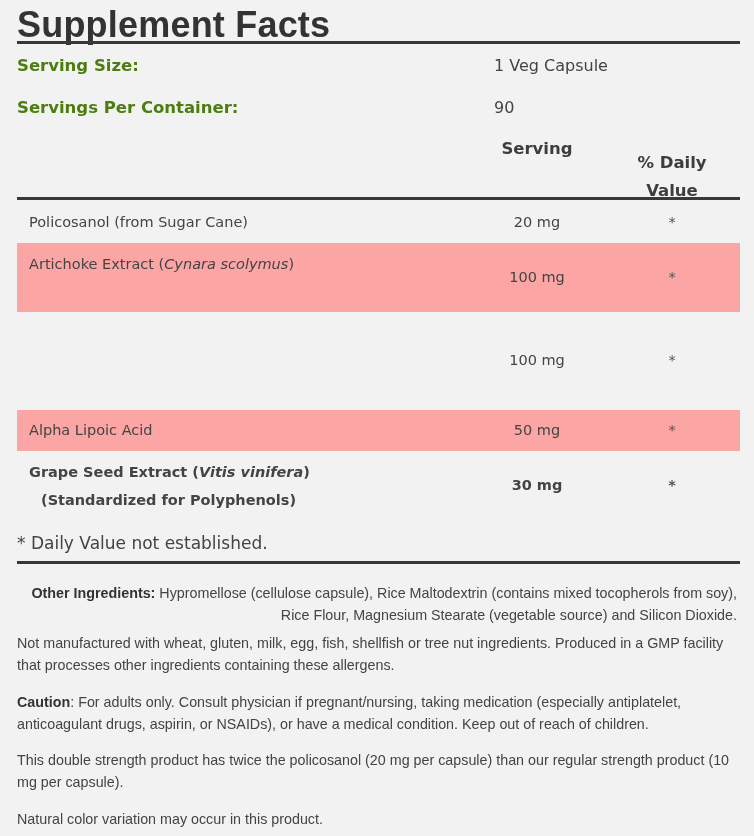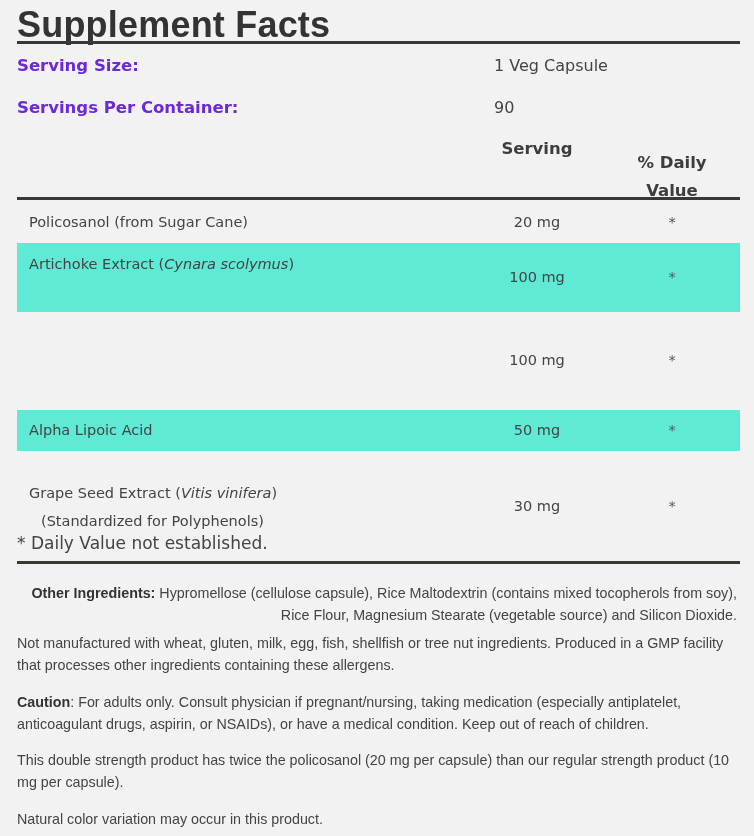--- a/index.html
+++ b/index.html
@@ -1,25 +1,25 @@
 <!DOCTYPE html>
 <html><head>
 <meta charset="utf-8">
 <style>
   html, body { margin:0; padding:0; }
   body { width:754px; height:836px; background:#f2f2f2; color:#3d3d3d; font-family:"DejaVu Sans", sans-serif; overflow:hidden; position:relative; }
   .wrap { position:absolute; left:17px; width:723px; top:0; }
   .title { position:absolute; top:4px; left:0; font-family:Liberation Sans, sans-serif; font-weight:bold; font-size:36px; color:#333; letter-spacing:0.2px; }
   .rule { position:absolute; left:0; width:723px; height:3px; background:#3a3833; }
   .kv { position:absolute; left:0; width:723px; font-size:16px; }
-  .kv .k { position:absolute; left:0; font-weight:bold; color:#6d28d9; font-size:16.5px; }
+  .kv .k { position:absolute; left:0; font-weight:bold; color:#4d7c0f; font-size:16.5px; }
   .kv .v { position:absolute; left:520px; width:135px; text-align:left; font-size:16px; color:#444; transform:translateX(-43px); }
   .hdr { position:absolute; font-weight:bold; font-size:16.5px; color:#3d3d3d; text-align:center; line-height:28px; }
   .row { position:absolute; left:0; width:723px; }
-  .row.white { background:#5eead4; }
+  .row.white { background:#fca5a5; }
   .name { position:absolute; left:12px; font-size:14.5px; line-height:28px; color:#444; }
   .name .sub { display:block; padding-left:12px; }
   .name i { font-style:italic; }
   .amt { position:absolute; left:470px; width:100px; text-align:center; font-size:14.5px; color:#444; }
   .dv { position:absolute; left:605px; width:100px; text-align:center; font-size:14.5px; color:#555; }
   .foot { position:absolute; left:0; top:533px; font-size:17px; color:#444; }
   .para { position:absolute; left:0; width:720px; font-family:"Liberation Sans", sans-serif; font-size:14.3px; line-height:22px; color:#444; }
   .para b { color:#333; }
 </style>
 </head>
@@ -63,21 +63,21 @@
     <div class="amt" style="top:40px;">100 mg</div>
     <div class="dv" style="top:40px;">*</div>
   </div>
 
   <div class="row white" style="top:410px; height:41px;">
     <div class="name" style="top:6px;">Alpha Lipoic Acid</div>
     <div class="amt" style="top:12px;">50 mg</div>
     <div class="dv" style="top:12px;">*</div>
   </div>
 
-  <div class="row" style="top:472px; height:70px;">
+  <div class="row" style="top:451px; height:70px;font-weight:bold;">
     <div class="name" style="top:7px;">
       <span>Grape Seed Extract (</span><i>Vitis vinifera</i><span>)</span>
       <span class="sub">(Standardized for Polyphenols)</span>
     </div>
     <div class="amt" style="top:26px;">30 mg</div>
     <div class="dv" style="top:26px;">*</div>
   </div>
 
   <div class="foot">* Daily Value not established.</div>
   <div class="rule" style="top:561px;"></div>

